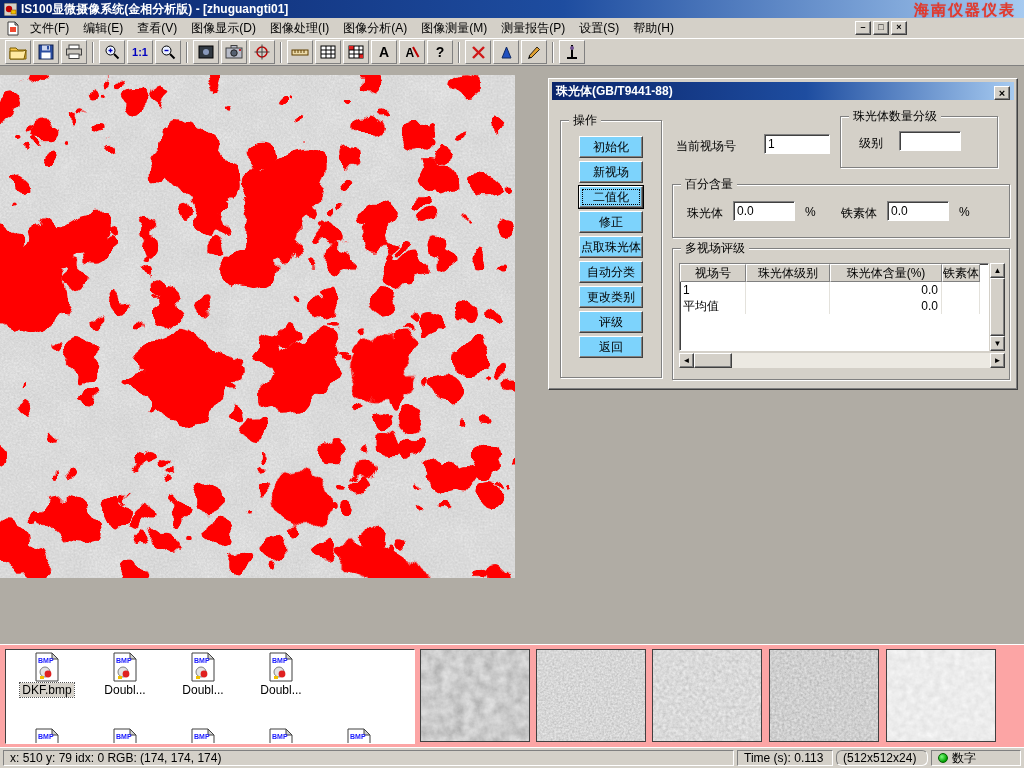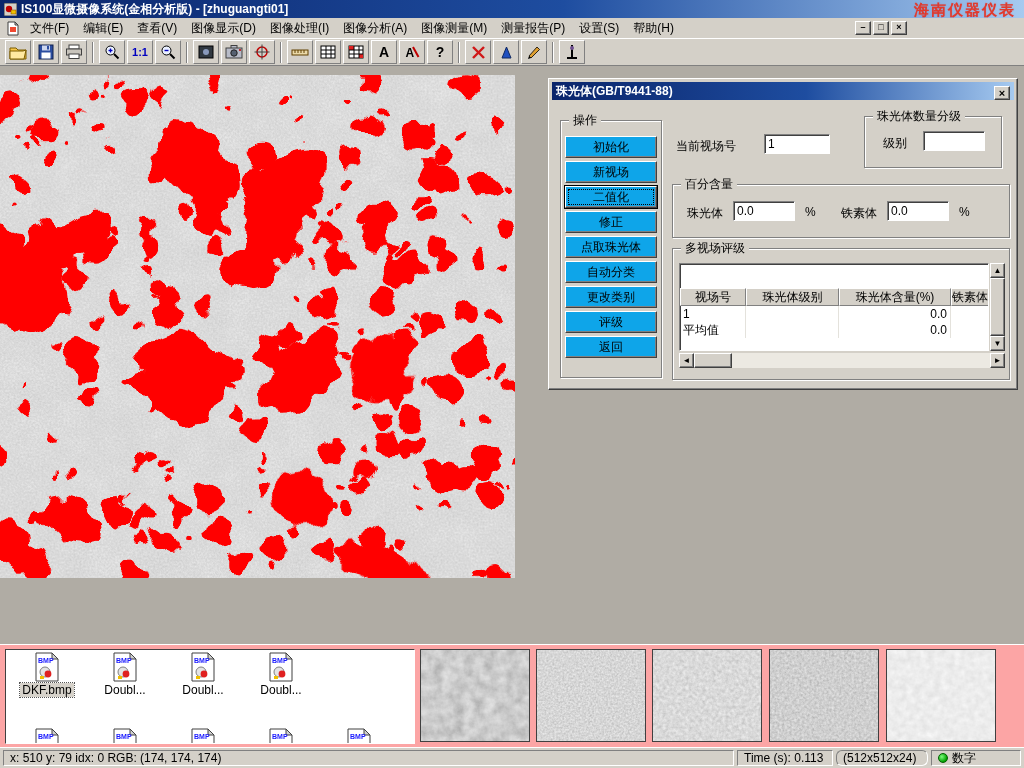--- a/index.html
+++ b/index.html
@@ -33,34 +33,34 @@
   
   .workspace { position:absolute; left:0; top:66px; width:1024px; height:578px; background:#B0ACA4; }
   .micrograph { position:absolute; left:0; top:9px; width:515px; height:503px; display:block; }
 
   
   .dialog { position:absolute; left:548px; top:12px; width:470px; height:312px; background:#D4D0C8; border:1px solid; border-color:#FFF #404040 #404040 #FFF; box-shadow: inset -1px -1px 0 #808080; padding:3px; }
   .dlg-titlebar { height:18px; background:linear-gradient(90deg,#0A246A,#1E4DA0 55%,#A6CAF0); color:#FFF; font-weight:bold; display:flex; align-items:flex-end; padding:0 4px; }
   .dlg-close { margin-left:auto; width:16px; height:14px; color:#000; font-size:11px; line-height:12px; text-align:center; font-weight:bold; }
   .dlg-body { position:relative; height:284px; }
 
-  .pbtn { display:block; width:92px; height:22px; margin:3px auto 0; font-size:12px; text-align:center; line-height:20px; background:#0ea5e9; border:1px solid; border-color:#FFF #404040 #404040 #FFF; box-shadow: inset -1px -1px 0 #808080; }
+  .pbtn { display:block; width:64px; height:22px; margin:3px auto 0; font-size:12px; text-align:center; line-height:20px; background:#7dd3fc; border:1px solid; border-color:#FFF #404040 #404040 #FFF; box-shadow: inset -1px -1px 0 #808080; }
   .pbtn.focused { box-shadow: inset -1px -1px 0 #808080, 0 0 0 1px #000; outline:1px dotted #000; outline-offset:-4px; }
 
   .tinput { font-family:inherit; font-size:12px; padding:1px 3px; background:#FFF; border:1px solid; border-color:#808080 #FFF #FFF #808080; box-shadow: inset 1px 1px 0 #404040; }
 
   .dlg-label { position:absolute; white-space:nowrap; }
 
   
   .tblwrap { position:absolute; left:6px; top:14px; width:310px; height:88px; background:#FFF; border:1px solid; border-color:#808080 #FFF #FFF #808080; box-shadow: inset 1px 1px 0 #404040; overflow:hidden; }
   .thead { display:flex; }
-  .hc { height:18px; background:#D4D0C8; border:1px solid; border-color:#FFF #808080 #808080 #FFF; display:flex; align-items:center; justify-content:center; white-space:nowrap; overflow:hidden; flex:0 0 auto;margin-top:24px; }
+  .hc { height:18px; background:#D4D0C8; border:1px solid; border-color:#FFF #808080 #808080 #FFF; display:flex; align-items:center; justify-content:center; white-space:nowrap; overflow:hidden; flex:0 0 auto; }
   .trow { display:flex; height:16px; line-height:16px; }
   .td { flex:0 0 auto; overflow:hidden; white-space:nowrap; padding:0 3px; border-right:1px solid #E4E2DC; }
-  .c0 { width:66px; } .c1 { width:93px; } .c2 { width:112px; } .c3 { width:38px; }
+  .c0 { width:66px; } .c1 { width:84px; } .c2 { width:112px; } .c3 { width:38px; }
   .num { text-align:right; }
 
   
   .vscroll { position:absolute; left:317px; top:14px; width:15px; height:88px; background:#ECE9E2; display:flex; flex-direction:column; }
   .hscroll { position:absolute; left:6px; top:104px; width:326px; height:15px; background:#ECE9E2; display:flex; }
   .sbtn { width:15px; height:15px; flex:0 0 auto; font-size:8px; line-height:13px; text-align:center; color:#000; }
   .vthumb { flex:1 1 auto; margin:0; background:#D4D0C8; border:1px solid; border-color:#FFF #404040 #404040 #FFF; box-shadow: inset -1px -1px 0 #808080; }
   .hthumb { width:38px; height:15px; background:#D4D0C8; border:1px solid; border-color:#FFF #404040 #404040 #FFF; box-shadow: inset -1px -1px 0 #808080; }
   .htrack { flex:1 1 auto; }
 
@@ -589,21 +589,21 @@
           <button class="pbtn">自动分类</button>
           <button class="pbtn">更改类别</button>
           <button class="pbtn">评级</button>
           <button class="pbtn">返回</button>
         </div>
       </div>
 
       <span class="dlg-label" style="left:124px; top:38px;">当前视场号</span>
       <input class="tinput" style="position: absolute; left: 212px; top: 34px; width: 66px; height: 20px;" value="1">
 
-      <div class="group" style="left:312px; top:16px; width:138px; height:52px;">
+      <div class="group" style="left:288px; top:16px; width:158px; height:52px;">
         <span class="group-label">珠光体数量分级</span>
         <span class="dlg-label" style="left:18px; top:18px;">级别</span>
         <input class="tinput" style="position: absolute; left: 58px; top: 14px; width: 62px; height: 20px;" value="">
       </div>
 
       <div class="group" style="left:120px; top:84px; width:338px; height:54px;">
         <span class="group-label">百分含量</span>
         <span class="dlg-label" style="left:14px; top:20px;">珠光体</span>
         <input class="tinput" style="position: absolute; left: 60px; top: 16px; width: 62px; height: 20px;" value="0.0">
         <span class="dlg-label" style="left:132px; top:20px;">%</span>

